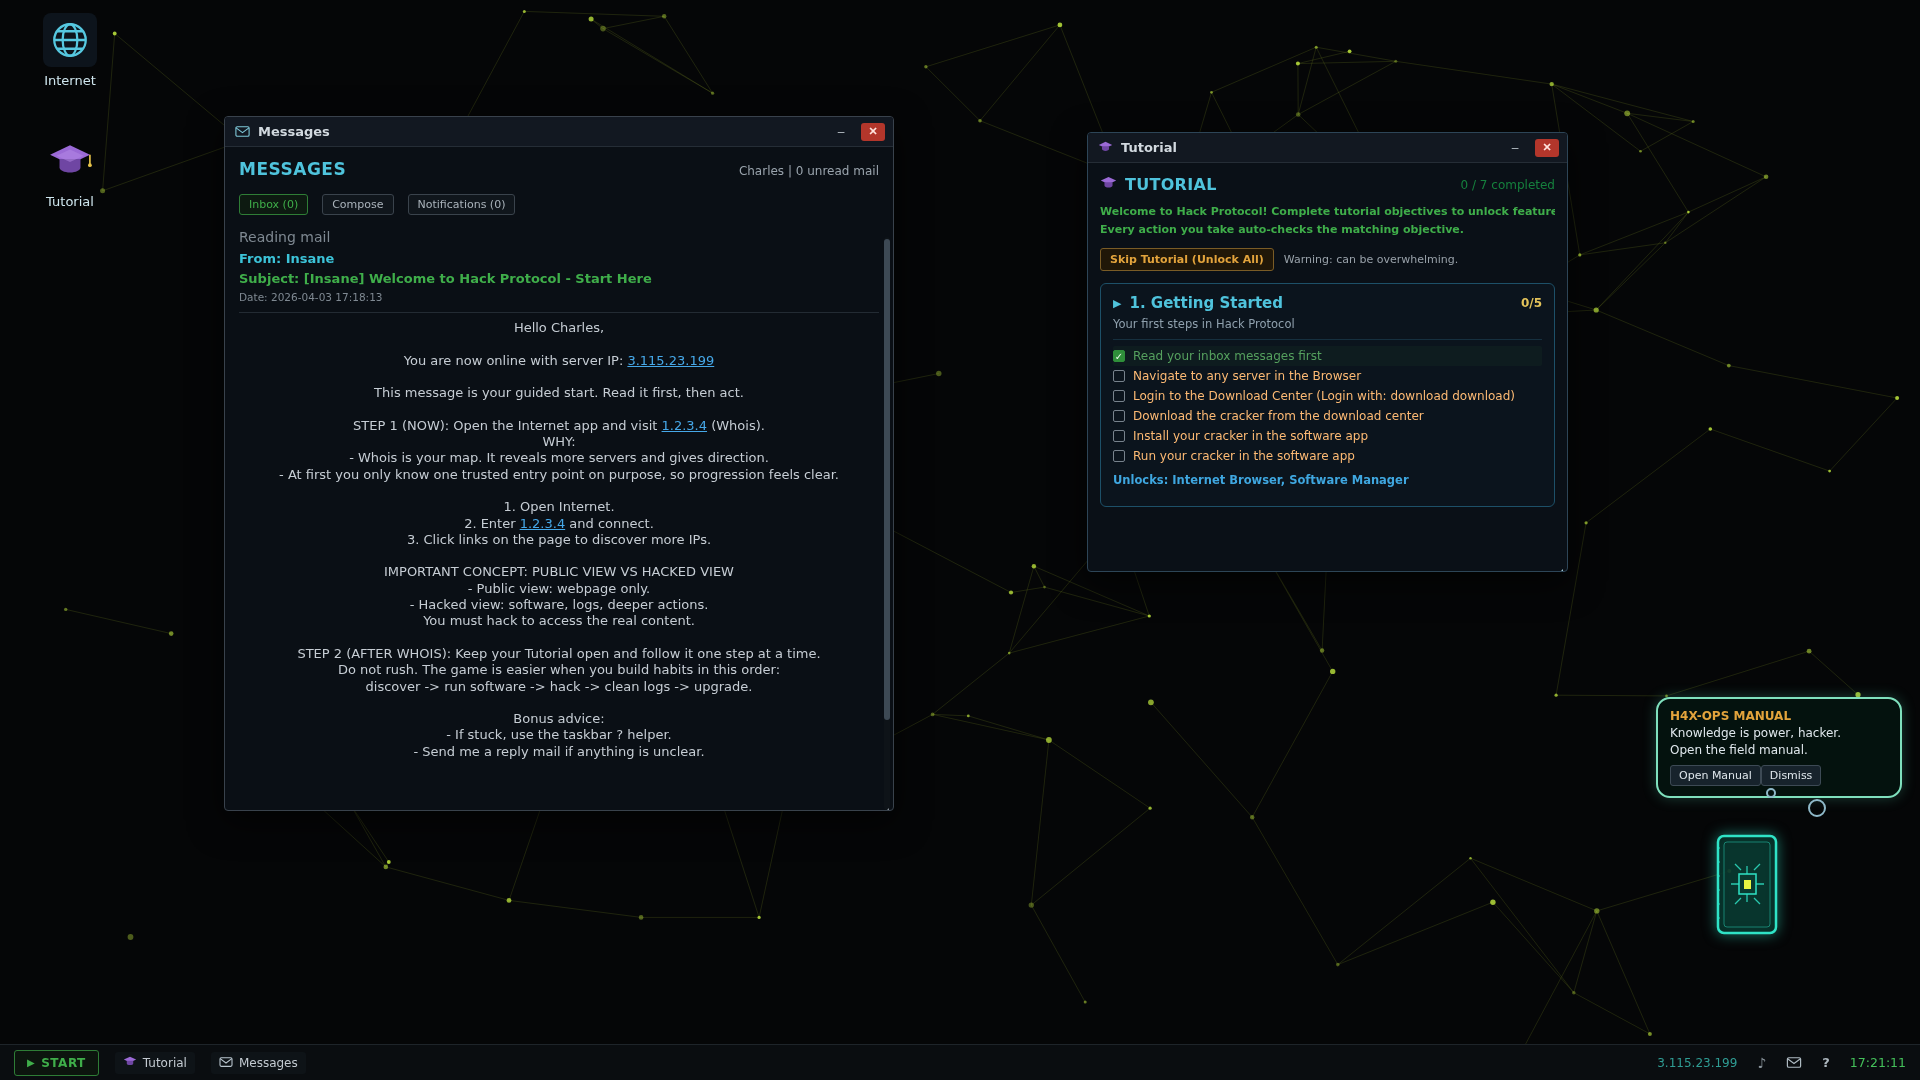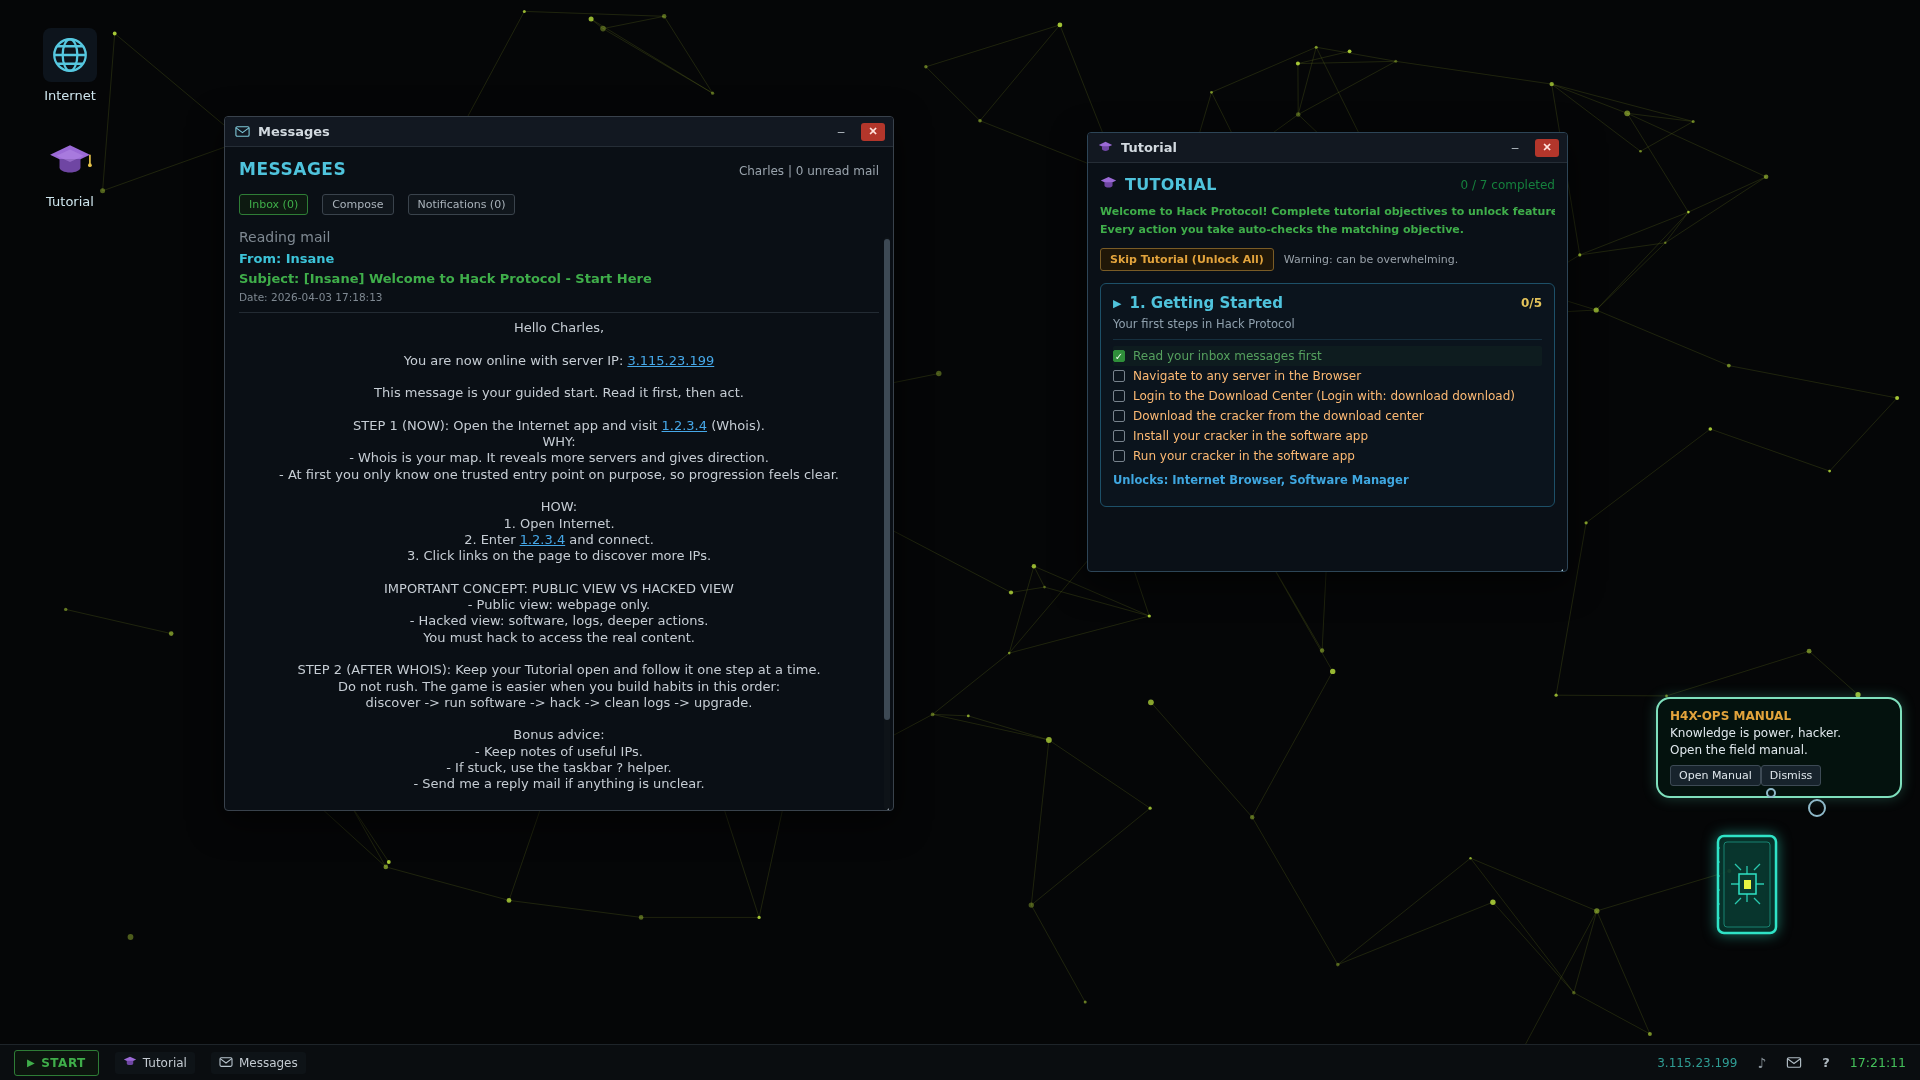--- a/index.html
+++ b/index.html
@@ -4,21 +4,21 @@
 <style>
   * { margin:0; padding:0; box-sizing:border-box; }
   html,body { width:1920px; height:1080px; overflow:hidden; background:#050607;
     font-family:"DejaVu Sans","Liberation Sans",sans-serif; }
   #desktop { position:relative; width:1920px; height:1080px; background:var(--bg-desktop,#050607); }
   #bg-layer { position:absolute; inset:0; pointer-events:none; }
   #bg-layer svg { display:block; }
 
   
   .desktop-icon { position:absolute; width:88px; display:flex; flex-direction:column; align-items:center; gap:6px; }
-  #icon-internet { left:26px; top:28px; }
+  #icon-internet { left:26px; top:13px; }
   #icon-tutorial { left:26px; top:134px; }
   .icon-tile { width:54px; height:54px; display:flex; align-items:center; justify-content:center; border-radius:8px; }
   #icon-internet .icon-tile { background:#0d141c; }
   .icon-label { font-size:13px; color:#cfe6ee; }
 
   
   .window { position:absolute; background:var(--bg-window,#0a0f15); border:1px solid #39424c;
     border-radius:4px; box-shadow:0 10px 34px rgba(0,0,0,.65); overflow:hidden; }
   #messages-window { left:224px; top:116px; width:670px; height:695px; }
   #tutorial-window { left:1087px; top:132px; width:481px; height:440px; border-color:#2d4557; background:#0a1017; }
@@ -455,36 +455,34 @@
           <div class="mail-line">&nbsp;</div>
           <div class="mail-line"><span>You are now online with server IP: </span><a class="mail-link">3.115.23.199</a></div>
           <div class="mail-line">&nbsp;</div>
           <div class="mail-line"><span>This message is your guided start. Read it first, then act.</span></div>
           <div class="mail-line">&nbsp;</div>
           <div class="mail-line"><span>STEP 1 (NOW): Open the Internet app and visit </span><a class="mail-link">1.2.3.4</a><span> (Whois).</span></div>
           <div class="mail-line"><span>WHY:</span></div>
           <div class="mail-line"><span>- Whois is your map. It reveals more servers and gives direction.</span></div>
           <div class="mail-line"><span>- At first you only know one trusted entry point on purpose, so progression feels clear.</span></div>
           <div class="mail-line">&nbsp;</div>
-          <div class="mail-line"><span>HOW:</span></div>
           <div class="mail-line"><span>1. Open Internet.</span></div>
           <div class="mail-line"><span>2. Enter </span><a class="mail-link">1.2.3.4</a><span> and connect.</span></div>
           <div class="mail-line"><span>3. Click links on the page to discover more IPs.</span></div>
           <div class="mail-line">&nbsp;</div>
           <div class="mail-line"><span>IMPORTANT CONCEPT: PUBLIC VIEW VS HACKED VIEW</span></div>
           <div class="mail-line"><span>- Public view: webpage only.</span></div>
           <div class="mail-line"><span>- Hacked view: software, logs, deeper actions.</span></div>
           <div class="mail-line"><span>You must hack to access the real content.</span></div>
           <div class="mail-line">&nbsp;</div>
           <div class="mail-line"><span>STEP 2 (AFTER WHOIS): Keep your Tutorial open and follow it one step at a time.</span></div>
           <div class="mail-line"><span>Do not rush. The game is easier when you build habits in this order:</span></div>
           <div class="mail-line"><span>discover -&gt; run software -&gt; hack -&gt; clean logs -&gt; upgrade.</span></div>
           <div class="mail-line">&nbsp;</div>
           <div class="mail-line"><span>Bonus advice:</span></div>
-          <div class="mail-line"><span>- Keep notes of useful IPs.</span></div>
           <div class="mail-line"><span>- If stuck, use the taskbar ? helper.</span></div>
           <div class="mail-line"><span>- Send me a reply mail if anything is unclear.</span></div>
         </div>
       <div class="scroll-track">
         <div class="scroll-thumb"></div>
       </div>
       <div class="resize-handle"></div>
     </div>
   </div>
 

